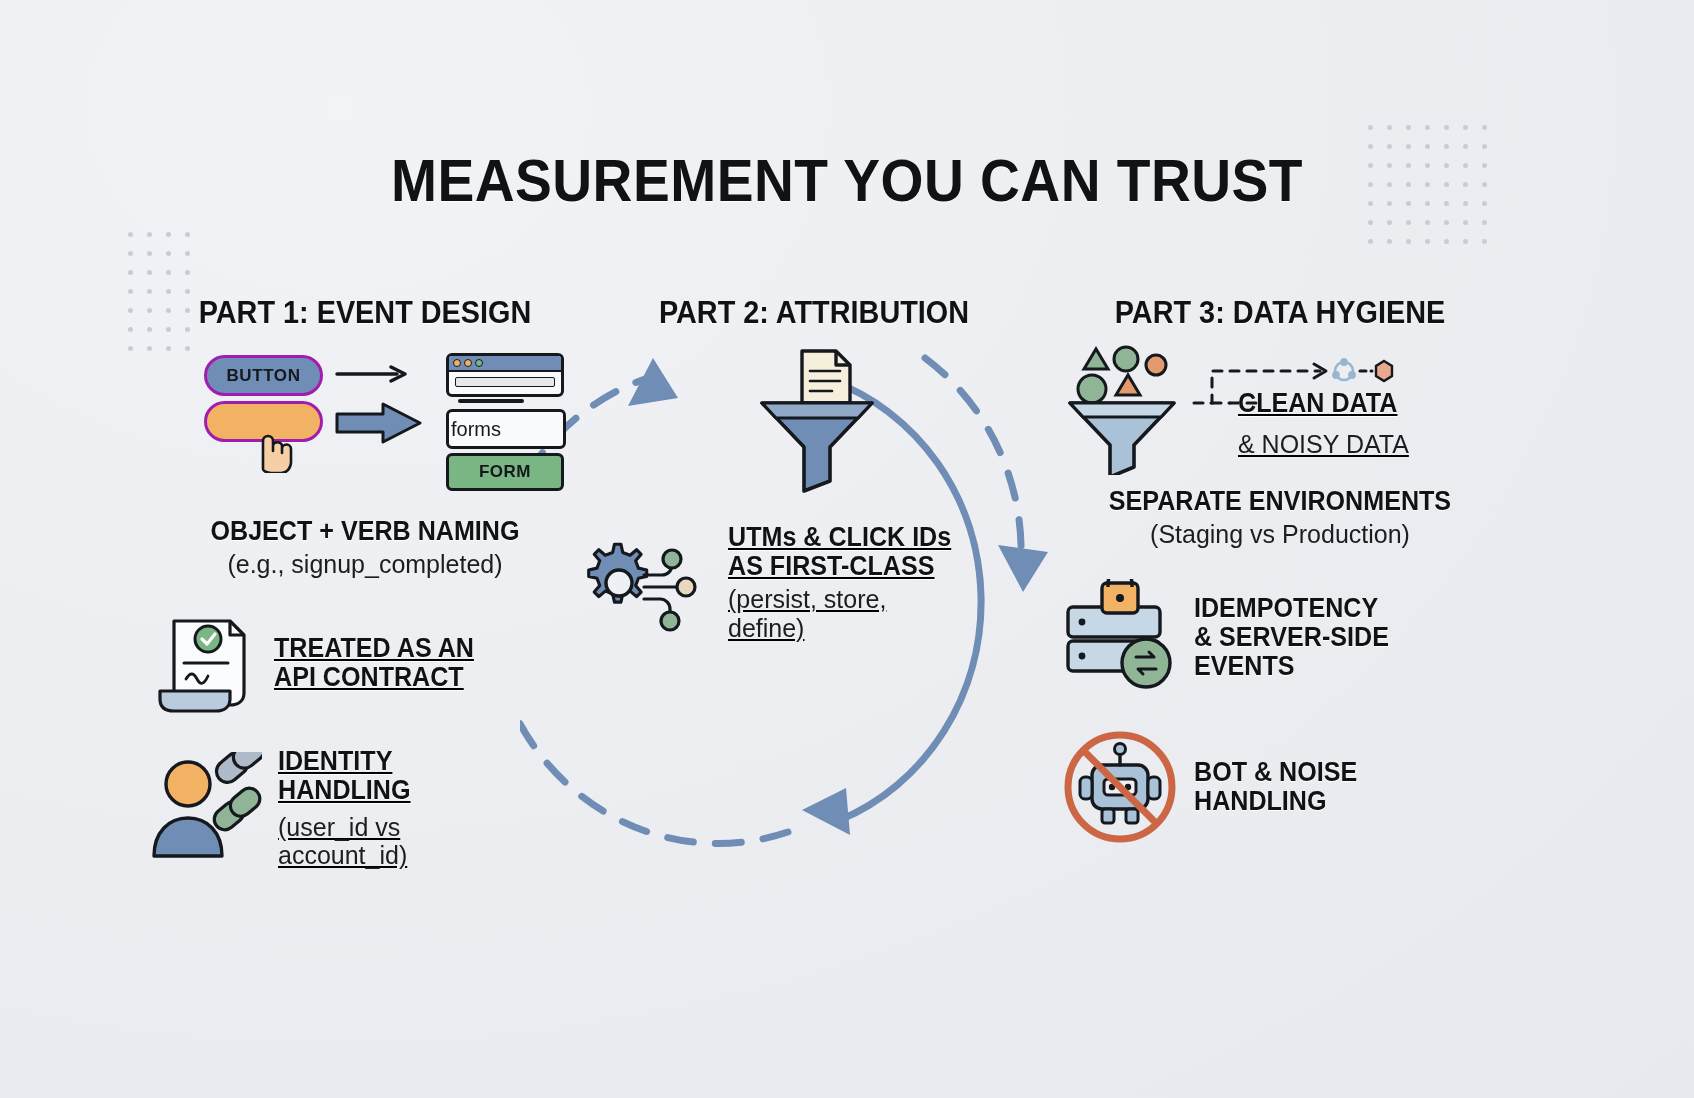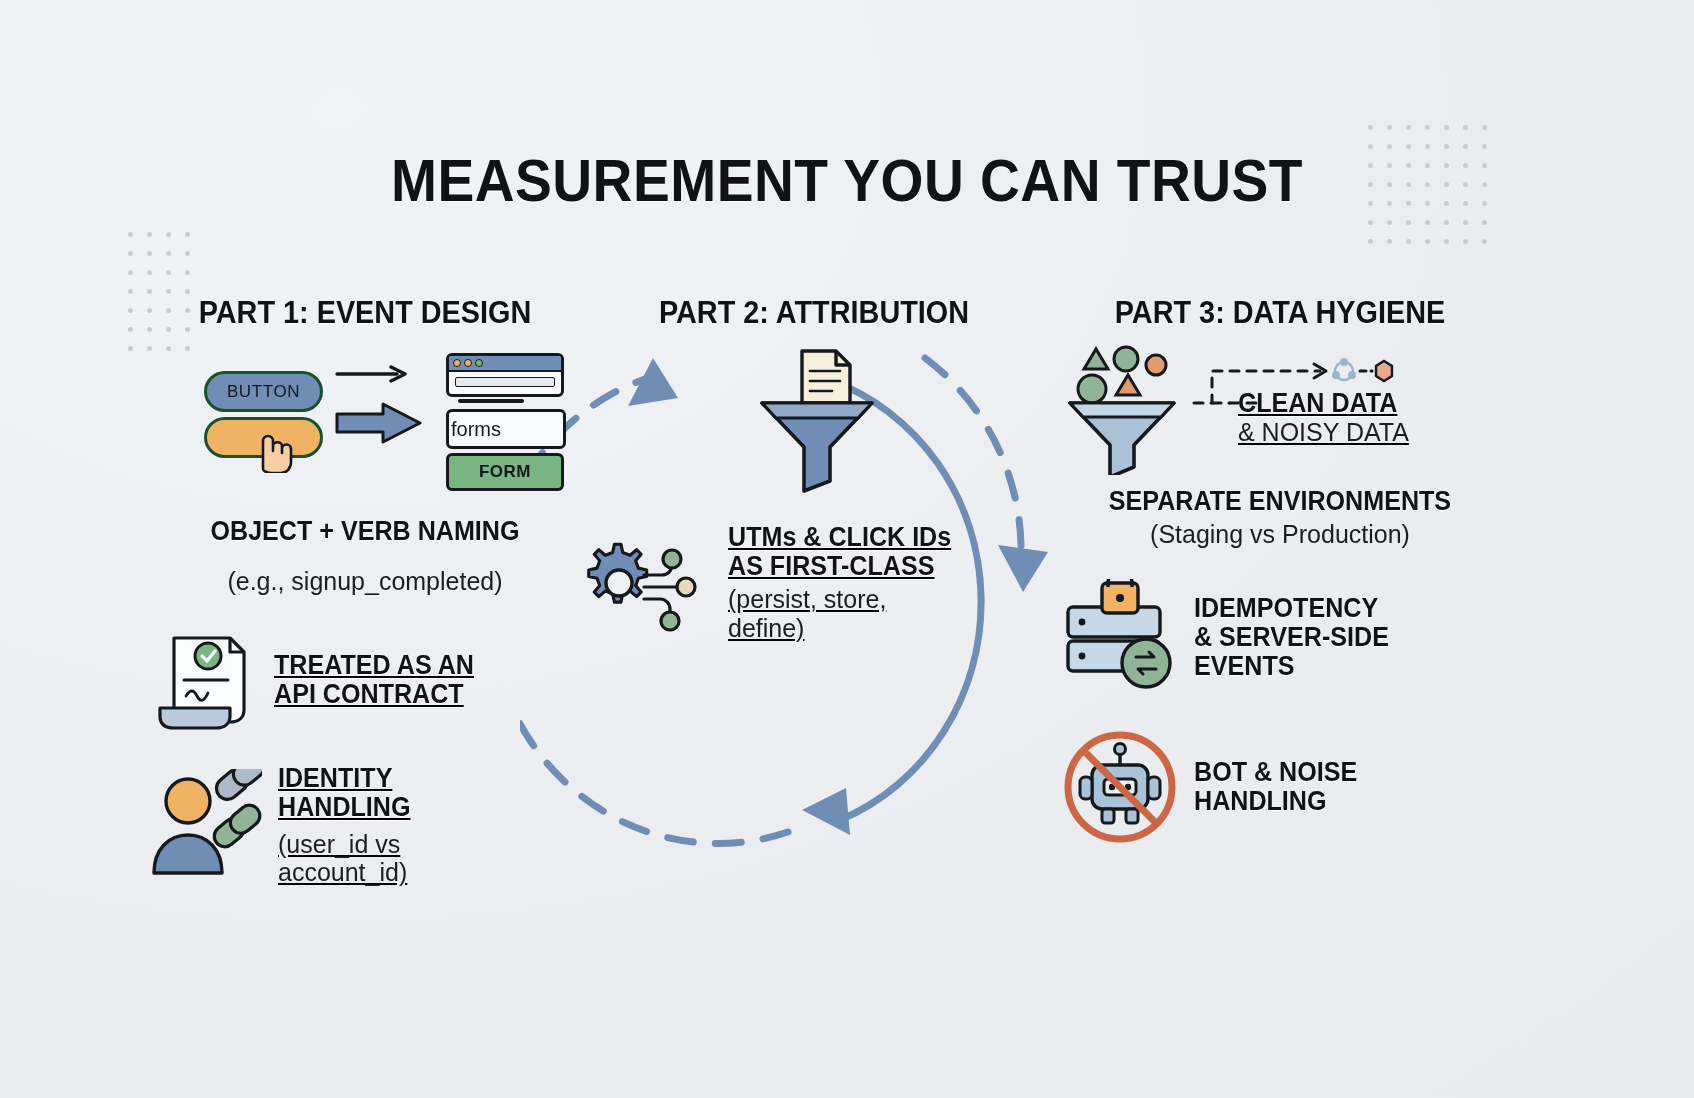--- a/index.html
+++ b/index.html
@@ -39,23 +39,23 @@
 
   .hl{font-weight:bold;font-size:27px;color:#111214;line-height:1.08;
       transform:scaleX(0.93);transform-origin:left center;text-shadow:0 1px 0 #fff;}
   .hl.center{transform-origin:center;text-align:center;}
   .sub{font-size:25px;color:#1b1d20;line-height:1.14;font-weight:400;}
   .sub.center{text-align:center;}
 
   
   #p1-diagram{position:relative;height:150px;margin-top:18px;}
   .pill{
-    position:absolute;border:3px solid #14532d;border-radius:22px;
+    position:absolute;border:3px solid #a21caf;border-radius:22px;
     display:flex;align-items:center;justify-content:center;
-    font-weight:normal;font-size:17px;color:#15181c;letter-spacing:0.6px;margin-top:16px;
+    font-weight:bold;font-size:17px;color:#15181c;letter-spacing:0.6px;
   }
   #pill-button{left:54px;top:6px;width:113px;height:35px;background:#6f8db5;}
   #pill-orange{left:54px;top:52px;width:113px;height:35px;background:#f2b264;}
   .hand{position:absolute;left:95px;top:62px;width:48px;height:62px;}
 
   .arrow-thin{position:absolute;left:185px;top:16px;width:78px;height:18px;}
   .arrow-fat{position:absolute;left:185px;top:52px;width:88px;height:44px;}
 
   .win{position:absolute;left:296px;top:4px;width:112px;height:38px;
        border:3px solid #15181c;border-radius:6px;background:#fafbfc;overflow:hidden;}
@@ -205,21 +205,21 @@
       </div>
       <div class="win-line"></div>
     </div>
     <div class="dash-sep"></div>
     <div class="fld">forms</div>
     <div class="formbtn">FORM</div>
   </div>
 
   <div style="margin-top:18px">
     <div class="hl center" style="white-space:pre-line">OBJECT + VERB NAMING</div>
-    <div class="sub center" style="white-space:pre-line;margin-top:21px">(e.g., signup_completed)</div>
+    <div class="sub center" style="white-space:pre-line;margin-top:4px">(e.g., signup_completed)</div>
   </div>
 
   <div class="iconrow">
     <svg width="108" height="100" viewBox="0 0 108 100">
       <path d="M24 8 h56 l14 14 v58 c0 8-6 12-14 12 H24 Z" fill="#fbfcfd" stroke="#15181c" stroke-width="3.2" stroke-linejoin="round"></path>
       <path d="M80 8 v14 h14" fill="none" stroke="#15181c" stroke-width="3.2" stroke-linejoin="round"></path>
       <circle cx="58" cy="26" r="13" fill="#7ab584" stroke="#15181c" stroke-width="3"></circle>
       <polyline points="52,26 57,31 65,21" fill="none" stroke="#fff" stroke-width="3.2" stroke-linecap="round" stroke-linejoin="round"></polyline>
       <line x1="34" y1="50" x2="78" y2="50" stroke="#15181c" stroke-width="3" stroke-linecap="round"></line>
       <path d="M36 66 q6 -10 11 0 q5 10 11 -3" fill="none" stroke="#15181c" stroke-width="2.8" stroke-linecap="round"></path>
@@ -312,21 +312,21 @@
           <circle cx="166" cy="26" r="2.6" fill="#9ab6cf"></circle>
           <circle cx="150" cy="26" r="2.6" fill="#9ab6cf"></circle>
         </g>
         <path d="M174 22 h12" stroke="#15181c" stroke-width="3" stroke-dasharray="6 5" stroke-linecap="round"></path>
         <polygon points="198,12 206,17 206,27 198,32 190,27 190,17" fill="#e8a98c" stroke="#15181c" stroke-width="2.4"></polygon>
         <path d="M26 54 h18" stroke="#15181c" stroke-width="3" stroke-dasharray="9 8" stroke-linecap="round"></path>
         <path d="M44 54 h26" stroke="#15181c" stroke-width="3" stroke-dasharray="9 8" stroke-linecap="round"></path>
       </svg>
       <div style="position:absolute;left:48px;top:44px;text-decoration:underline;">
         <div class="hl">CLEAN DATA</div>
-        <div class="sub" style="margin-top:0">&amp; NOISY DATA</div>
+        <div class="sub" style="margin-top:12px">&amp; NOISY DATA</div>
       </div>
     </div>
   </div>
 
   <div style="margin-top:12px">
     <div class="hl center" style="white-space:pre-line">SEPARATE ENVIRONMENTS</div>
     <div class="sub center" style="white-space:pre-line;margin-top:4px">(Staging vs Production)</div>
   </div>
 
   <div class="p3row">

